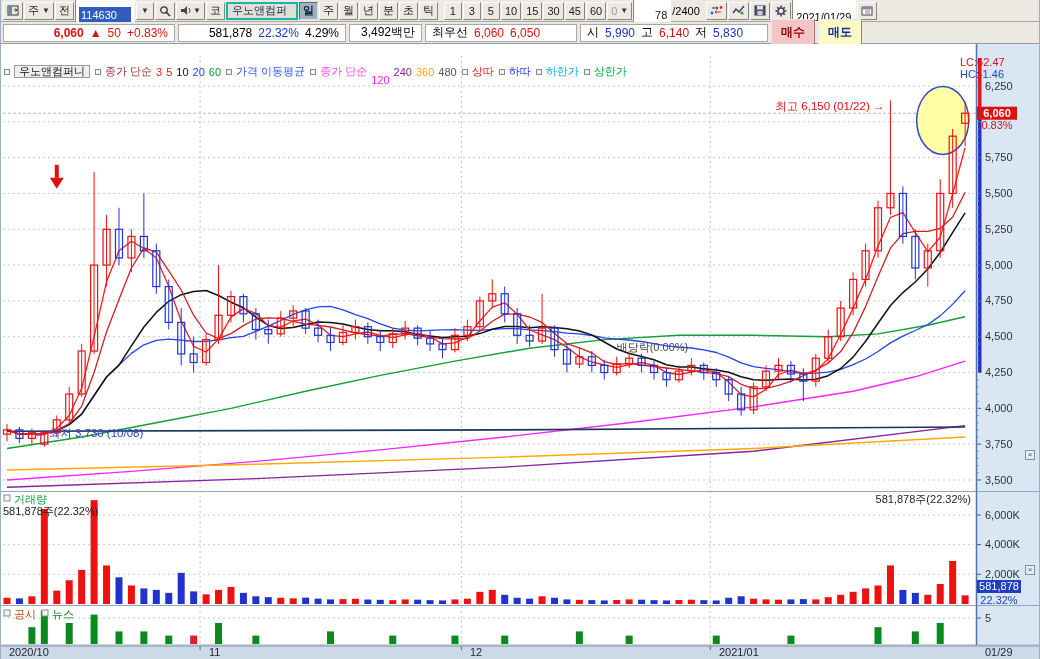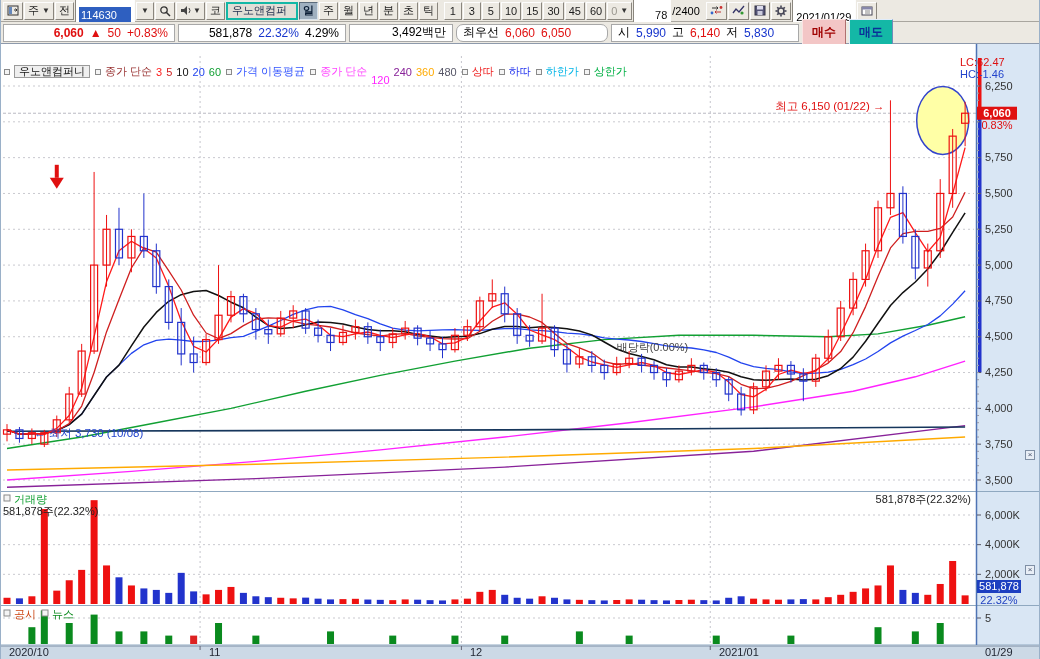--- a/index.html
+++ b/index.html
@@ -49,21 +49,21 @@
     display:flex; align-items:center; gap:3px; padding:1px 2px; font-size:12px;
   }
   .qcell {
     height:18px; background:#fff; border:1px solid #a8a8a8;
     display:flex; align-items:center; gap:6px; padding:0 6px; white-space:nowrap;
   }
   .red { color:#e01010; } .blue { color:#1634cc; } .b { font-weight:bold; }
   .qbtn { height:27px; width:44px; display:flex; align-items:center; justify-content:center;
     font-weight:bold; border:1px solid; }
   .qbtn.buy  { background:#f3c6c6; border-color:#fbe2e2 #b07070 #b07070 #fbe2e2; color:#a00000; }
-  .qbtn.sell { background:#14b8a6; border-color:#dfecfb #6f8cba #6f8cba #dfecfb; color:#0a2f98; }
+  .qbtn.sell { background:#fef9c3; border-color:#dfecfb #6f8cba #6f8cba #dfecfb; color:#0a2f98; }
   
   .legend {
     position:absolute; top:65px; left:3px; height:13px; display:flex;
     align-items:center; gap:5px; white-space:nowrap; font-size:11px; z-index:5;
   }
   .chk { width:6px; height:6px; border:1px solid #8a8a8a; background:#f4f4f4; display:inline-block; }
   .lname { border:1px solid #9a9a9a; background:#efefef; color:#111; padding:0 4px; height:13px;
     display:flex; align-items:center; }
   .lgrp { display:flex; align-items:center; gap:4px; }
   
@@ -195,24 +195,24 @@
       <span class="red b">6,060</span>
       <span class="red">▲</span>
       <span class="red">50</span>
       <span class="red">+0.83%</span>
     </div>
     <div class="qcell" style="width:168px;justify-content:flex-end;">
       <span>581,878</span>
       <span class="blue">22.32%</span>
       <span>4.29%</span>
     </div>
-    <div class="qcell" style="width:104px;justify-content:flex-end;">
+    <div class="qcell" style="width:73px;justify-content:flex-end;">
       <span>3,492백만</span>
     </div>
-    <div class="qcell" style="width:152px;border-radius:7px;">
+    <div class="qcell" style="width:152px;">
       <span>최우선</span>
       <span class="red">6,060</span>
       <span class="red">6,050</span>
     </div>
     <div class="qcell" style="width:188px;">
       <span>시</span>
       <span class="blue">5,990</span>
       <span>고</span>
       <span class="red">6,140</span>
       <span>저</span>

